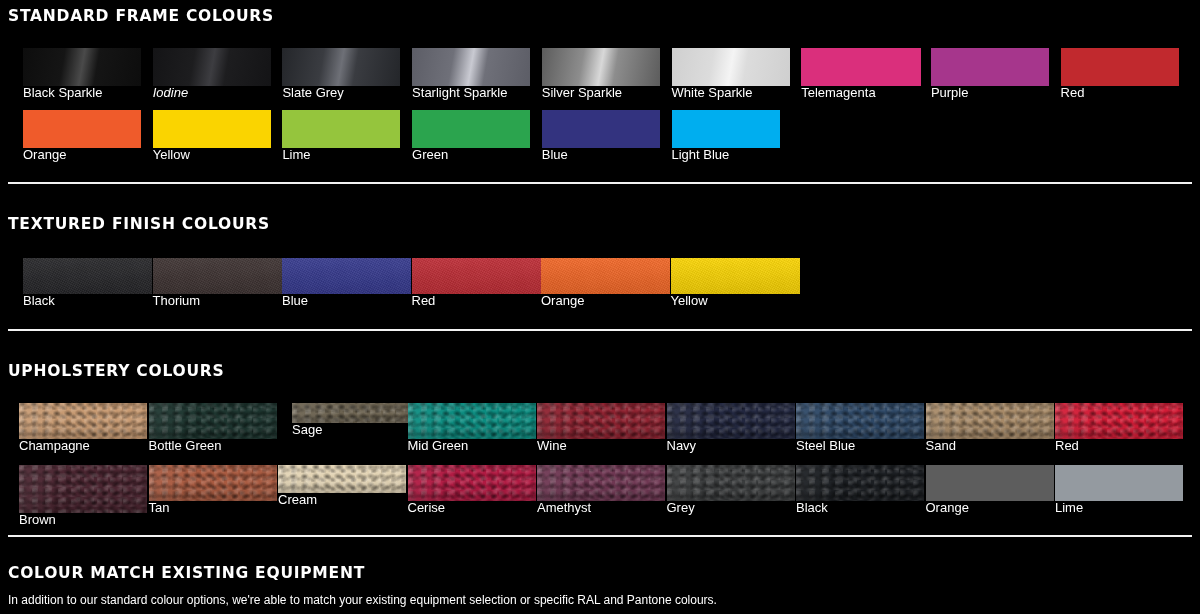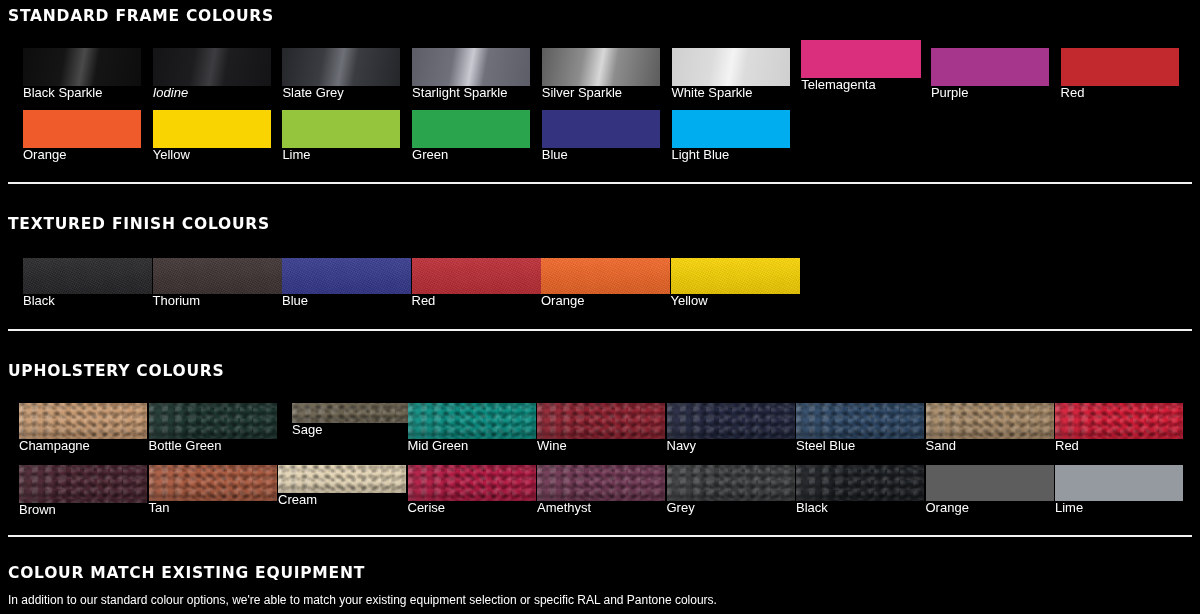--- a/index.html
+++ b/index.html
@@ -170,21 +170,21 @@
         <span class="cap">Starlight Sparkle</span>
       </div>
       <div class="swatch" style="left: 541.8px; top: 48px; width: 118px; height: 38px;">
         <span class="chip metallic" style="background: linear-gradient(100deg, rgb(92, 92, 92) 0%, rgb(141, 141, 141) 34%, rgb(216, 216, 216) 50%, rgb(141, 141, 141) 62%, rgb(92, 92, 92) 100%);"></span>
         <span class="cap">Silver Sparkle</span>
       </div>
       <div class="swatch" style="left: 671.5px; top: 48px; width: 118px; height: 38px;">
         <span class="chip metallic" style="background: linear-gradient(100deg, rgb(207, 207, 207) 0%, rgb(220, 220, 220) 34%, rgb(244, 244, 244) 50%, rgb(220, 220, 220) 62%, rgb(207, 207, 207) 100%);"></span>
         <span class="cap">White Sparkle</span>
       </div>
-      <div class="swatch" style="left: 801.2px; top: 40px; width: 120px; height: 38px;">
+      <div class="swatch" style="left: 801.2px; top: 48px; width: 120px; height: 38px;">
         <span class="chip flat" style="background-color: rgb(218, 47, 124);"></span>
         <span class="cap">Telemagenta</span>
       </div>
       <div class="swatch" style="left: 930.9px; top: 48px; width: 118px; height: 38px;">
         <span class="chip flat" style="background-color: rgb(166, 54, 140);"></span>
         <span class="cap">Purple</span>
       </div>
       <div class="swatch" style="left: 1060.6px; top: 48px; width: 118px; height: 38px;">
         <span class="chip flat" style="background-color: rgb(193, 41, 46);"></span>
         <span class="cap">Red</span>
@@ -202,21 +202,21 @@
         <span class="cap">Lime</span>
       </div>
       <div class="swatch" style="left: 412.1px; top: 110px; width: 118px; height: 38px;">
         <span class="chip flat" style="background-color: rgb(43, 164, 78);"></span>
         <span class="cap">Green</span>
       </div>
       <div class="swatch" style="left: 541.8px; top: 110px; width: 118px; height: 38px;">
         <span class="chip flat" style="background-color: rgb(51, 51, 127);"></span>
         <span class="cap">Blue</span>
       </div>
-      <div class="swatch" style="left: 671.5px; top: 110px; width: 118px; height: 38px;">
+      <div class="swatch" style="left: 671.5px; top: 110px; width: 108px; height: 38px;">
         <span class="chip flat" style="background-color: rgb(0, 174, 239);"></span>
         <span class="cap">Light Blue</span>
       </div>
     </div>
 
   <div class="divider" style="top:182px;"></div>
 
   <div class="section-title" style="top:216px;">TEXTURED FINISH COLOURS</div>
   <div class="swatch-row" id="grid-1">
       <div class="swatch" style="left: 23px; top: 258px; width: 129px; height: 36px;">
@@ -278,21 +278,21 @@
         <span class="cap">Steel Blue</span>
       </div>
       <div class="swatch" style="left: 925.5px; top: 403px; width: 128px; height: 36px;">
         <span class="chip leather" style="background-color: rgb(167, 138, 104);"></span>
         <span class="cap">Sand</span>
       </div>
       <div class="swatch" style="left: 1055px; top: 403px; width: 128px; height: 36px;">
         <span class="chip leather" style="background-color: rgb(210, 28, 54);"></span>
         <span class="cap">Red</span>
       </div>
-      <div class="swatch" style="left: 19px; top: 465px; width: 128px; height: 38px;">
+      <div class="swatch" style="left: 19px; top: 465px; width: 128px; height: 48px;">
         <span class="chip leather" style="background-color: rgb(74, 37, 48);"></span>
         <span class="cap">Brown</span>
       </div>
       <div class="swatch" style="left: 148.5px; top: 465px; width: 128px; height: 36px;">
         <span class="chip leather" style="background-color: rgb(168, 90, 64);"></span>
         <span class="cap">Tan</span>
       </div>
       <div class="swatch" style="left: 278px; top: 465px; width: 128px; height: 28px;">
         <span class="chip leather" style="background-color: rgb(226, 211, 180);"></span>
         <span class="cap">Cream</span>

